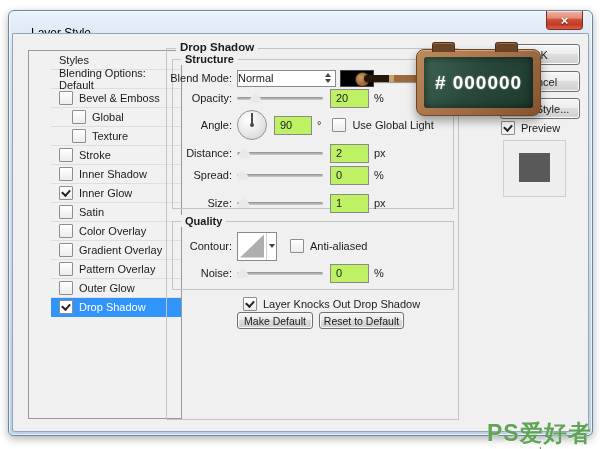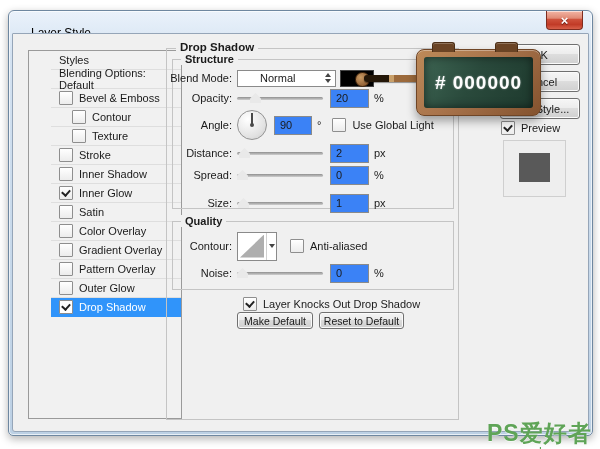--- a/index.html
+++ b/index.html
@@ -37,34 +37,34 @@
   .fieldset{position:absolute;border:1px solid #c4c4c4;background:transparent;}
   .legend{position:absolute;top:-7px;left:8px;background:#f0f0f0;padding:0 4px;font-weight:bold;}
   .main-box{left:166px;top:48px;width:291px;height:370px;}
   .main-title{position:absolute;left:176px;top:41px;background:#f0f0f0;padding:0 4px;
     font-weight:bold;font-size:11.5px;}
   .struct-box{left:172px;top:59px;width:280px;height:148px;}
   .qual-box{left:172px;top:221px;width:280px;height:67px;}
   .row{position:absolute;left:170px;display:flex;align-items:center;height:18px;}
   .lbl{flex:0 0 62px;text-align:right;margin-right:5px;}
   .combo{width:99px;height:17px;background:#fff;border:1px solid #8a8a8a;
-    display:flex;align-items:center;padding-left:22px;box-sizing:border-box;}
+    display:flex;align-items:center;padding-left:0;box-sizing:border-box;}
   .combo .arrows{margin-left:auto;margin-right:4px;display:flex;flex-direction:column;gap:2px;}
   .tri-up{width:0;height:0;border-left:3px solid transparent;border-right:3px solid transparent;
     border-bottom:4px solid #444;}
   .tri-down{width:0;height:0;border-left:3px solid transparent;border-right:3px solid transparent;
     border-top:4px solid #444;}
   .swatch{width:32px;height:15px;background:#000;border:1px solid #444;margin-left:4px;}
   .trackwrap{position:relative;width:86px;height:12px;margin-right:7px;}
   .track{position:absolute;left:0;right:0;top:5px;height:3px;border-radius:2px;
     background:linear-gradient(180deg,#8f8f8f,#cfcfcf);}
   .thumb{position:absolute;top:1px;width:11px;height:10px;background:#e9e9e9;
     clip-path:polygon(50% 0%,100% 55%,100% 100%,0% 100%,0% 55%);
     filter:drop-shadow(0 0 1px #6f6f6f);}
-  .field{width:32px;height:17px;background:#3b82f6;border:1px solid #8a8a8a;
+  .field{width:32px;height:17px;background:#bef264;border:1px solid #8a8a8a;
     line-height:17px;padding-left:5px;box-sizing:content-box;}
   .unit{margin-left:5px;}
   .dial{position:relative;width:28px;height:28px;border-radius:50%;border:1px solid #949494;
     background:radial-gradient(circle at 35% 30%,#ffffff,#e2e2e2 65%,#c9c9c9);}
   .dial .needle{position:absolute;left:50%;top:2px;width:2px;height:12px;background:#4a4a4a;
     transform:translateX(-50%);}
   .dial .hub{position:absolute;left:50%;top:50%;width:4px;height:4px;border-radius:50%;
     background:#4a4a4a;transform:translate(-50%,-50%);}
   .contour-pick{display:flex;width:38px;height:27px;border:1px solid #8a8a8a;background:#fff;}
   .contour-thumb{position:relative;width:28px;height:100%;border-right:1px solid #d0d0d0;}
@@ -127,21 +127,21 @@
     </div>
     <div class="srow">
       <span>Blending Options: Default</span>
     </div>
     <div class="srow">
       <span class="cb"></span>
       <span>Bevel &amp; Emboss</span>
     </div>
     <div class="srow indent">
       <span class="cb"></span>
-      <span>Contour</span>
+      <span>Global</span>
     </div>
     <div class="srow indent">
       <span class="cb"></span>
       <span>Texture</span>
     </div>
     <div class="srow">
       <span class="cb"></span>
       <span>Stroke</span>
     </div>
     <div class="srow">

